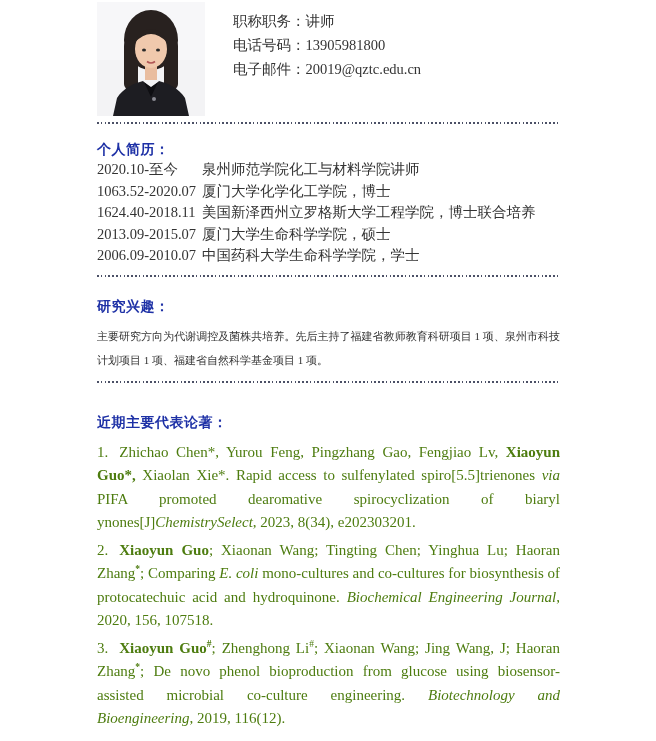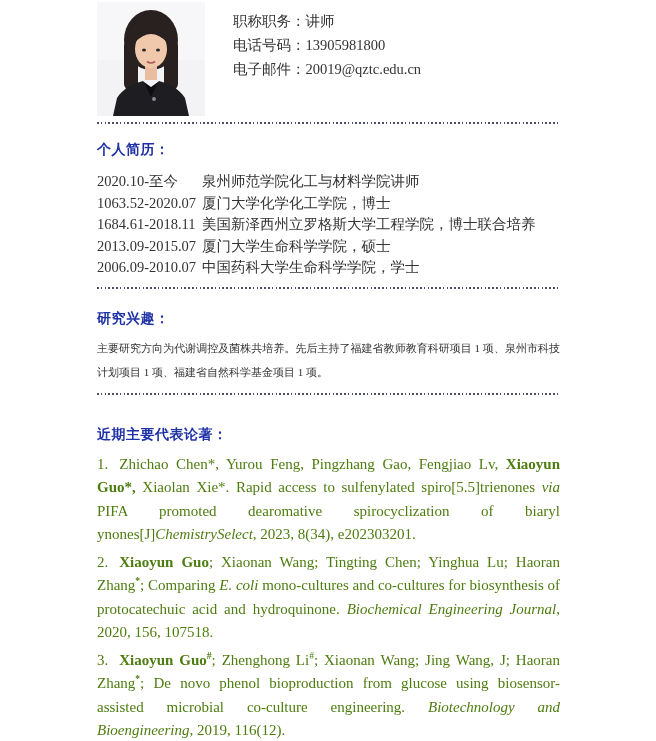--- a/index.html
+++ b/index.html
@@ -32,21 +32,21 @@
   .section-title {
     font-family: "Liberation Sans", "DejaVu Sans", sans-serif;
     font-weight: bold;
     color: #1e31a6;
     font-size: 14px; line-height: 20px;
     margin: 0; letter-spacing: 0.5px;
   }
   .t1 { margin-top: 15px; }
   .t2 { margin-top: 19px; }
   .t3 { margin-top: 29px; }
-  .cv-list { margin-top: 12px; }
+  .cv-list { }
   .cv-row { display: flex; font-size: 14.5px; line-height: 21.5px; }
   .cv-period { width: 105px; flex: none; }
   .cv-detail { flex: 1; }
   .interests {
     margin: 8px 0 0;
     font-size: 11px; line-height: 24.5px;
     text-align: justify;
   }
   .pub-list { margin-top: 9px; }
   .pub {
@@ -93,21 +93,21 @@
   <div class="cv-list">
       <div class="cv-row">
         <span class="cv-period">2020.10-至今</span>
         <span class="cv-detail">泉州师范学院化工与材料学院讲师</span>
       </div>
       <div class="cv-row">
         <span class="cv-period">1063.52-2020.07</span>
         <span class="cv-detail">厦门大学化学化工学院，博士</span>
       </div>
       <div class="cv-row">
-        <span class="cv-period">1684.61-2018.11</span>
+        <span class="cv-period">1624.40-2018.11</span>
         <span class="cv-detail">美国新泽西州立罗格斯大学工程学院，博士联合培养</span>
       </div>
       <div class="cv-row">
         <span class="cv-period">2013.09-2015.07</span>
         <span class="cv-detail">厦门大学生命科学学院，硕士</span>
       </div>
       <div class="cv-row">
         <span class="cv-period">2006.09-2010.07</span>
         <span class="cv-detail">中国药科大学生命科学学院，学士</span>
       </div>

